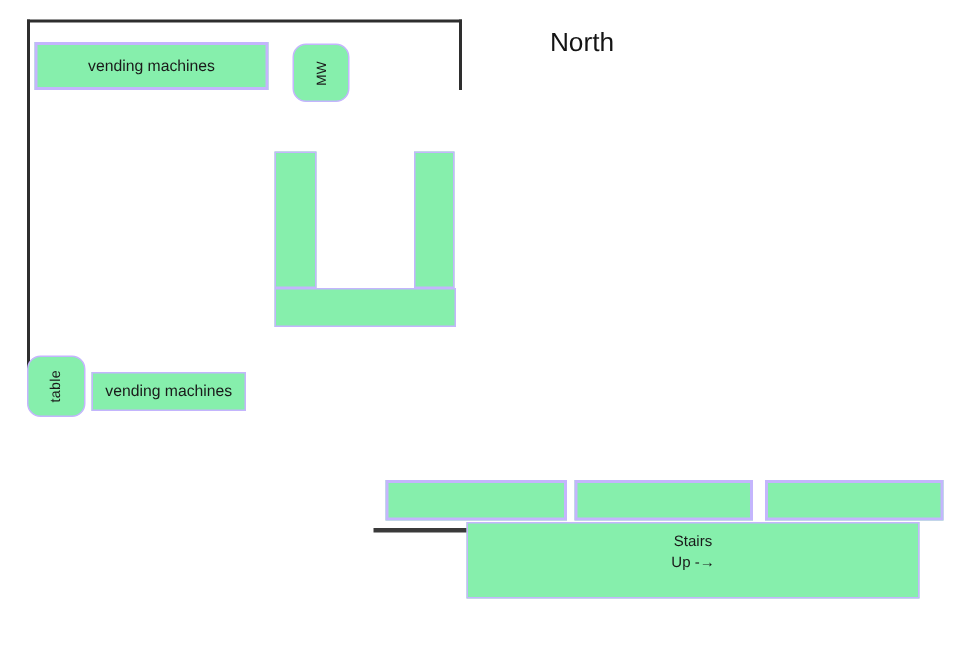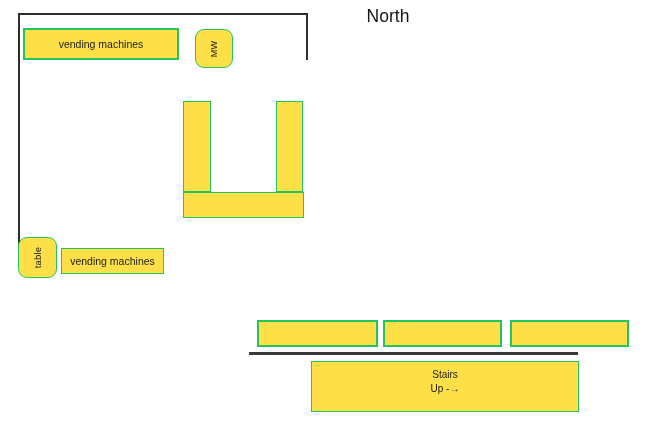--- a/index.html
+++ b/index.html
@@ -21,22 +21,22 @@
     position: absolute;
     background: #2e2e2e;
   }
   .wall-top   { left: 18px;  top: 13px;  width: 290px; height: 2px; }
   .wall-left  { left: 18px;  top: 13px;  width: 2px;   height: 238px; }
   .wall-right { left: 306px; top: 13px;  width: 2px;   height: 47px; }
 
   
   .box {
     position: absolute;
-    border: 2px solid #22c55e;
-    background: #fde047;
+    border: 2px solid #c4b5fd;
+    background: #86efac;
     box-sizing: border-box;
     display: flex;
     align-items: center;
     justify-content: center;
   }
   .thin { border-width: 1.5px; }
   .rounded { border-radius: 9px; }
 
   .vending-top    { left: 23px;  top: 28px;  width: 156px; height: 32px; font-size: 10.5px; }
   .mw-box         { left: 195px; top: 29px;  width: 38px;  height: 39px; font-size: 9px; }
@@ -50,32 +50,32 @@
   .counter-3      { left: 510px; top: 320px; width: 119px; height: 27px; }
 
   .divider {
     position: absolute;
     left: 249px; top: 352px;
     width: 329px; height: 3px;
     background: #3a3a3a;
   }
 
   .stairs-box {
-    left: 311px; top: 361px;
-    width: 268px; height: 51px;
+    left: 311px; top: 348px;
+    width: 302px; height: 51px;
     flex-direction: column;
     justify-content: flex-start;
     padding-top: 6px;
     font-size: 10px;
     line-height: 14px;
   }
 
   .title {
     position: absolute;
-    left: 329px; top: 5px;
+    left: 329px; top: 17px;
     width: 118px;
     text-align: center;
     font-size: 17.5px;
     line-height: 23px;
     color: #141414;
   }
 
   .vtext {
     transform: rotate(-90deg);
     white-space: nowrap;

